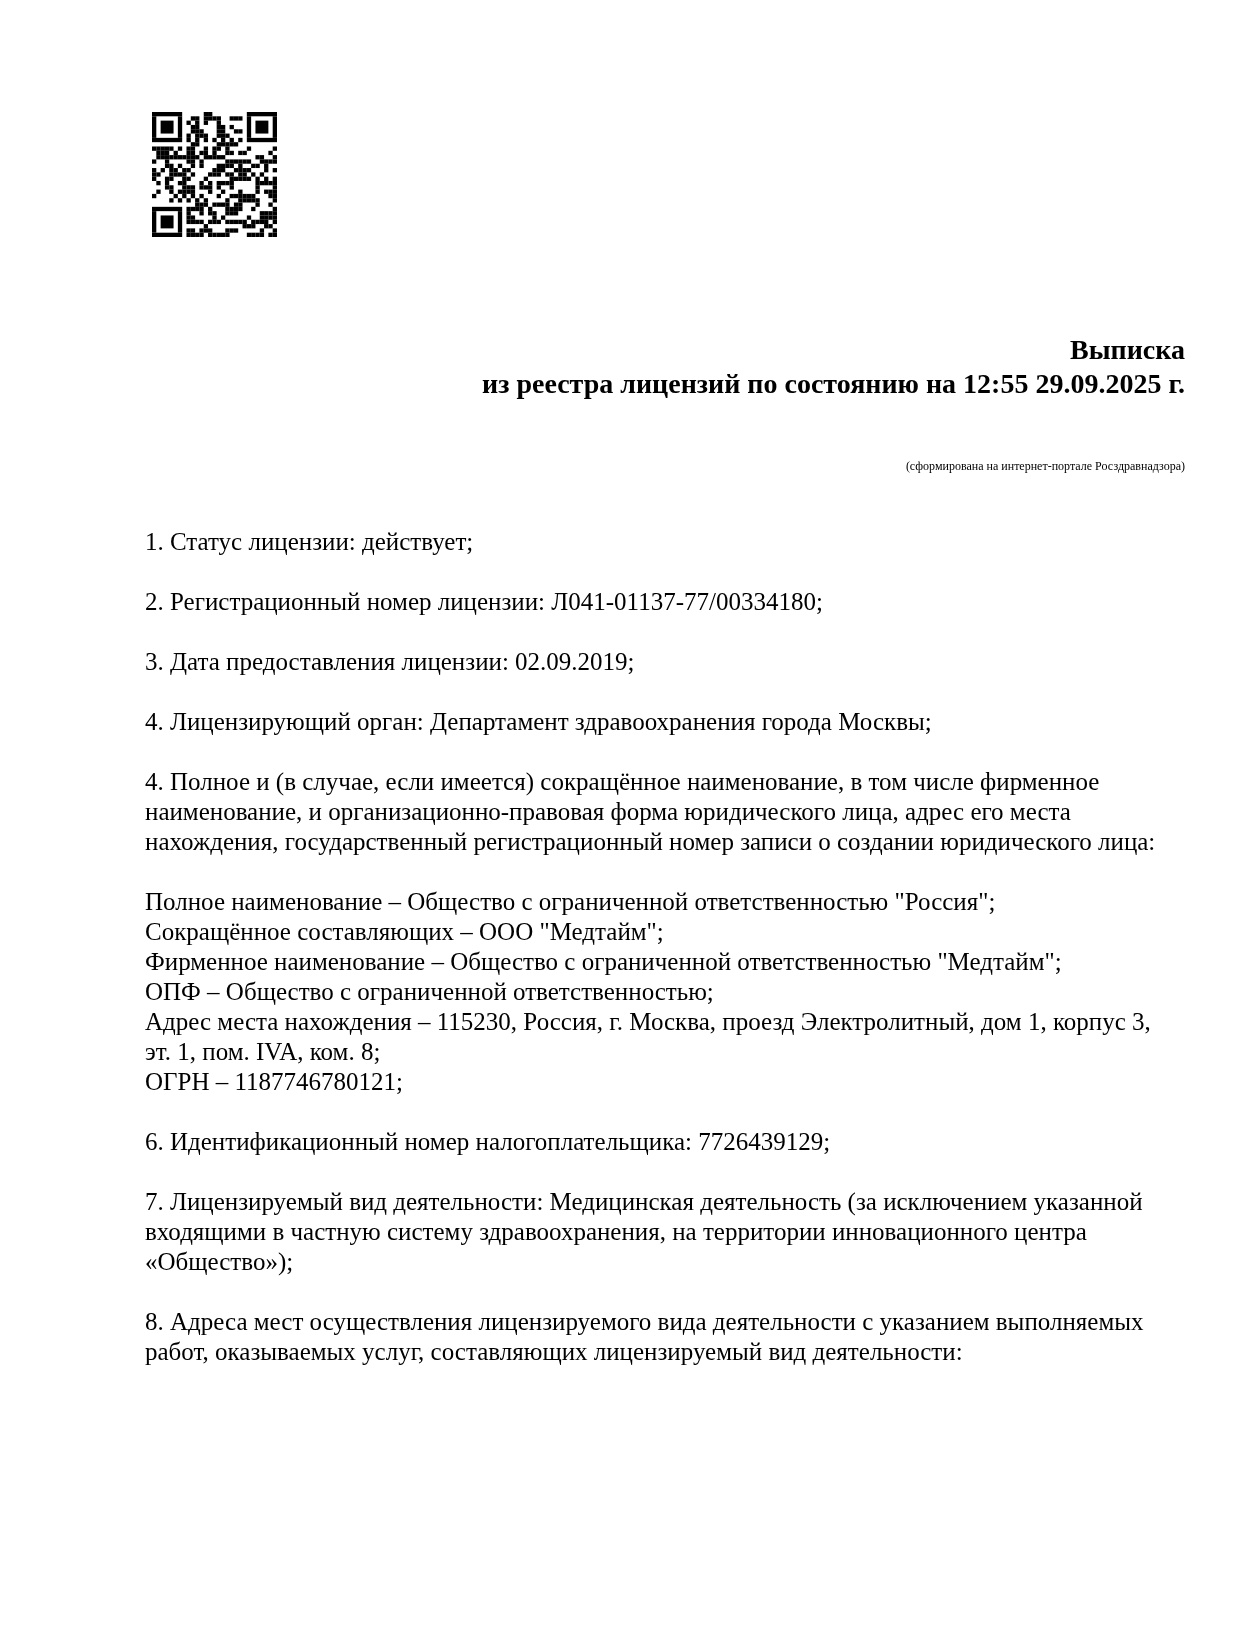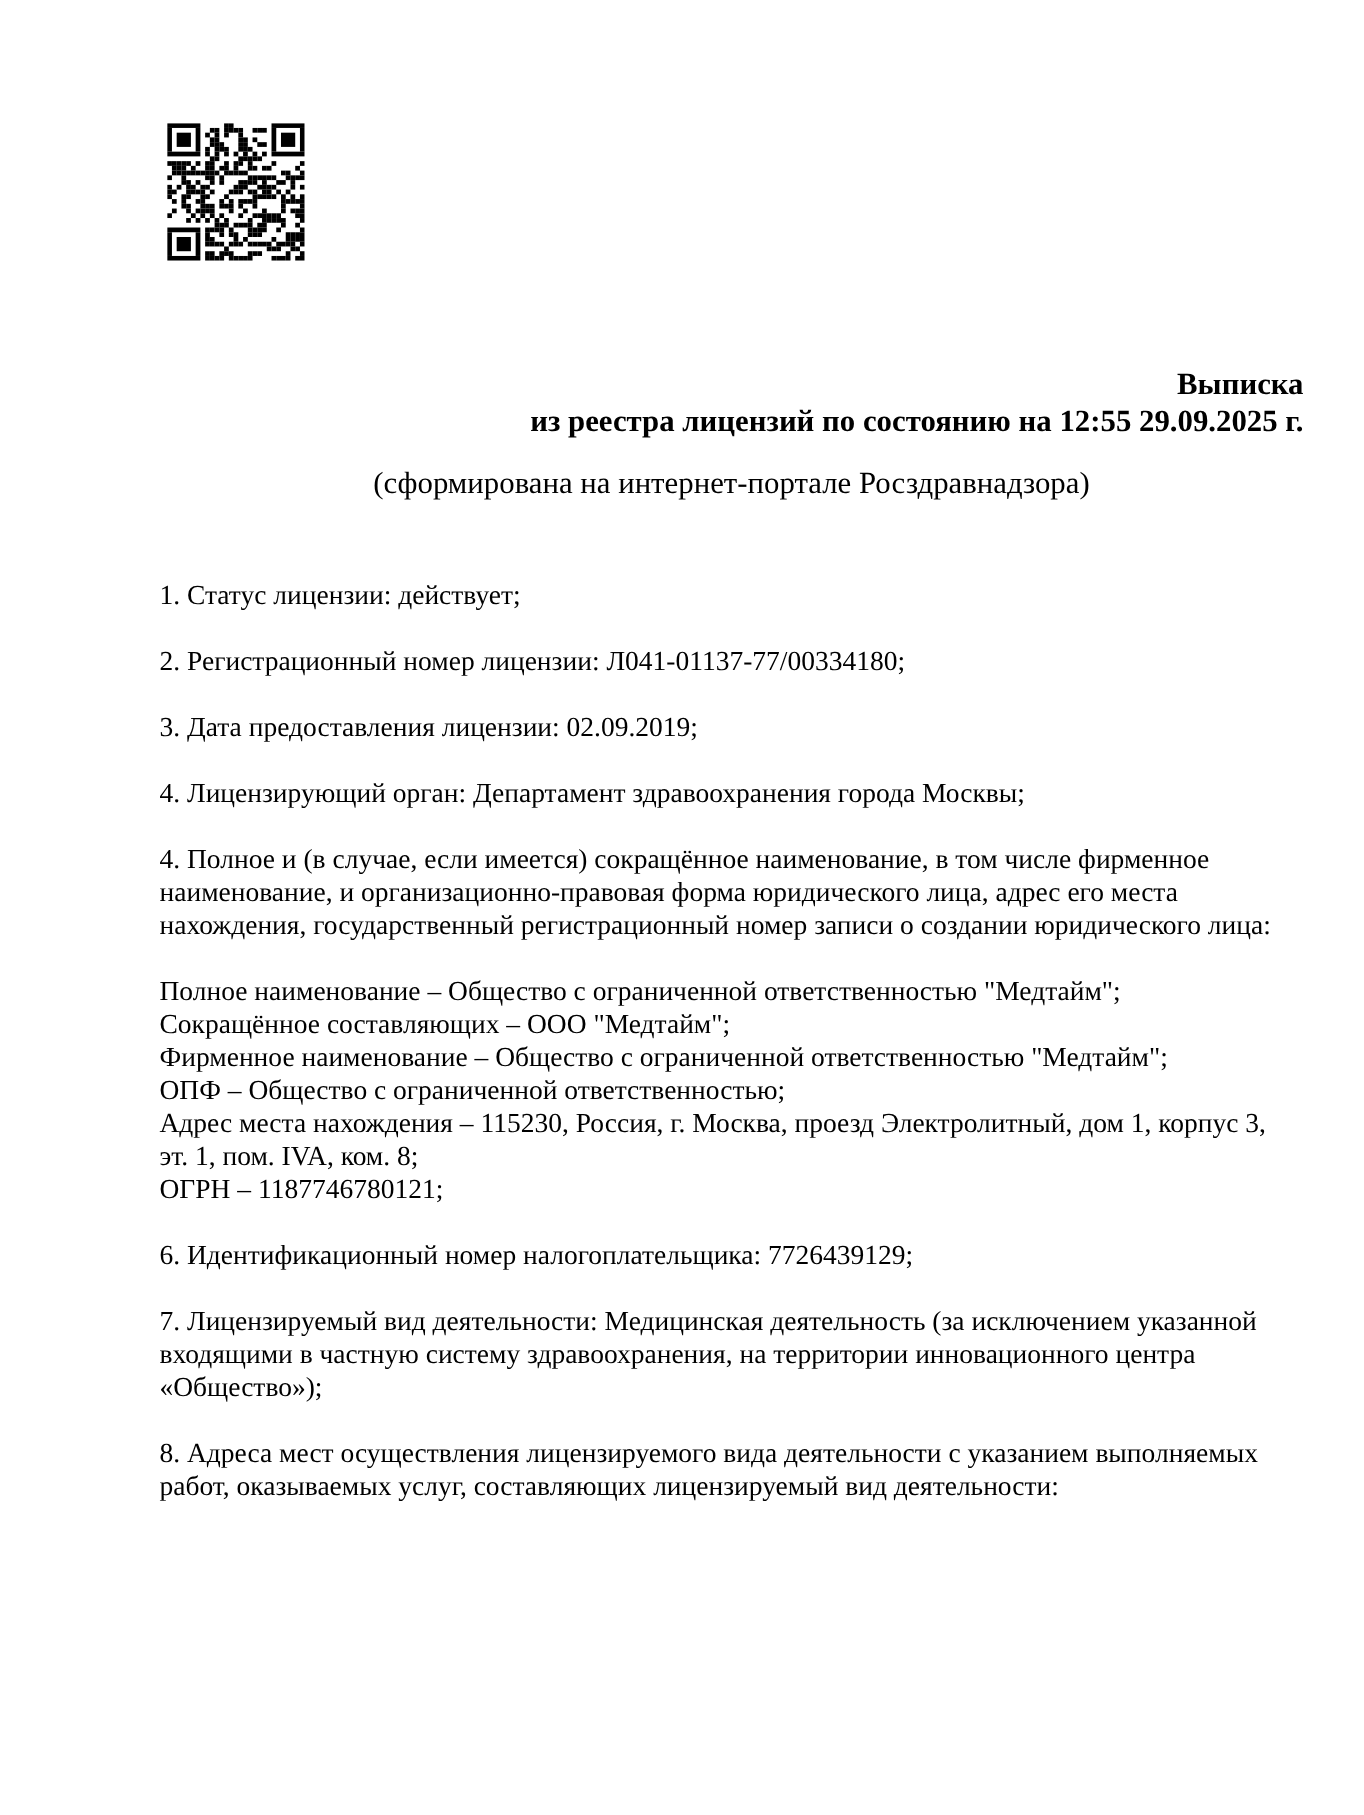--- a/index.html
+++ b/index.html
@@ -30,24 +30,24 @@
     width: 1040px;
     text-align: right;
     font-weight: bold;
     font-size: 28px;
     line-height: 34px;
     white-space: nowrap;
   }
   .subtitle {
     position: absolute;
     left: 145px;
-    top: 426px;
+    top: 452px;
     width: 1040px;
-    text-align: center;
-    font-size: 28px;
+    text-align: right;
+    font-size: 12px;
     line-height: 28px;
     white-space: nowrap;
   }
   .content {
     position: absolute;
     left: 145px;
     top: 527px;
     width: 1090px;
     font-size: 25px;
     line-height: 30px;
@@ -424,21 +424,21 @@
       </div>
       <div class="para">
         <div class="line">4. Лицензирующий орган: Департамент здравоохранения города Москвы;</div>
       </div>
       <div class="para">
         <div class="line">4. Полное и (в случае, если имеется) сокращённое наименование, в том числе фирменное</div>
         <div class="line">наименование, и организационно-правовая форма юридического лица, адрес его места</div>
         <div class="line">нахождения, государственный регистрационный номер записи о создании юридического лица:</div>
       </div>
       <div class="para">
-        <div class="line">Полное наименование – Общество с ограниченной ответственностью "Медтайм";</div>
+        <div class="line">Полное наименование – Общество с ограниченной ответственностью "Россия";</div>
         <div class="line">Сокращённое составляющих – ООО "Медтайм";</div>
         <div class="line">Фирменное наименование – Общество с ограниченной ответственностью "Медтайм";</div>
         <div class="line">ОПФ – Общество с ограниченной ответственностью;</div>
         <div class="line">Адрес места нахождения – 115230, Россия, г. Москва, проезд Электролитный, дом 1, корпус 3,</div>
         <div class="line">эт. 1, пом. IVA, ком. 8;</div>
         <div class="line">ОГРН – 1187746780121;</div>
       </div>
       <div class="para">
         <div class="line">6. Идентификационный номер налогоплательщика: 7726439129;</div>
       </div>

